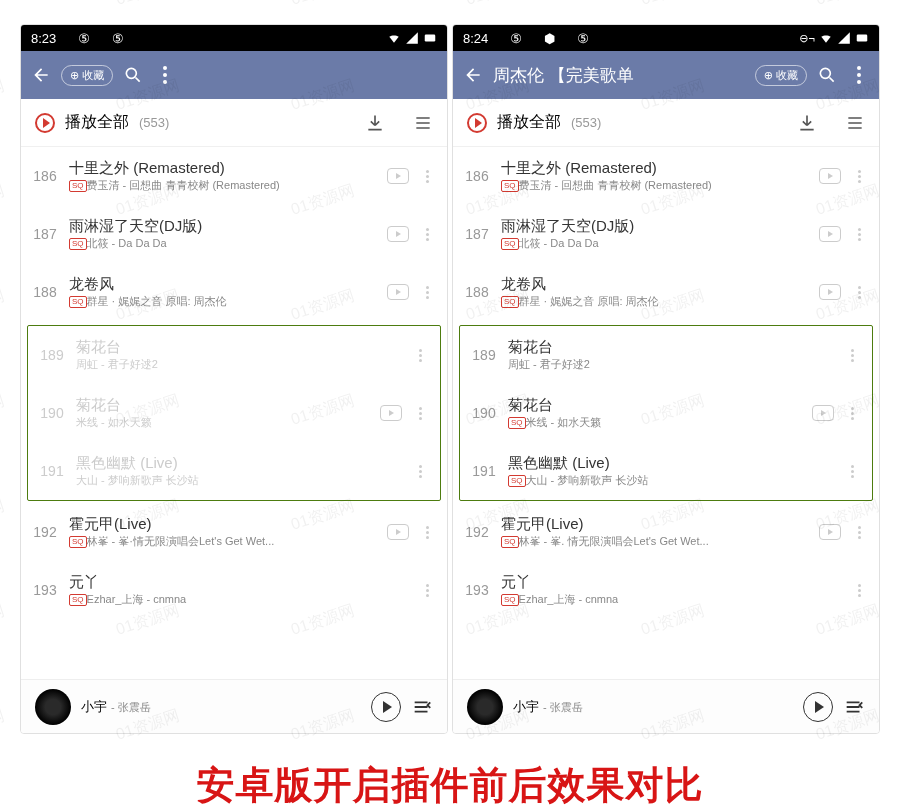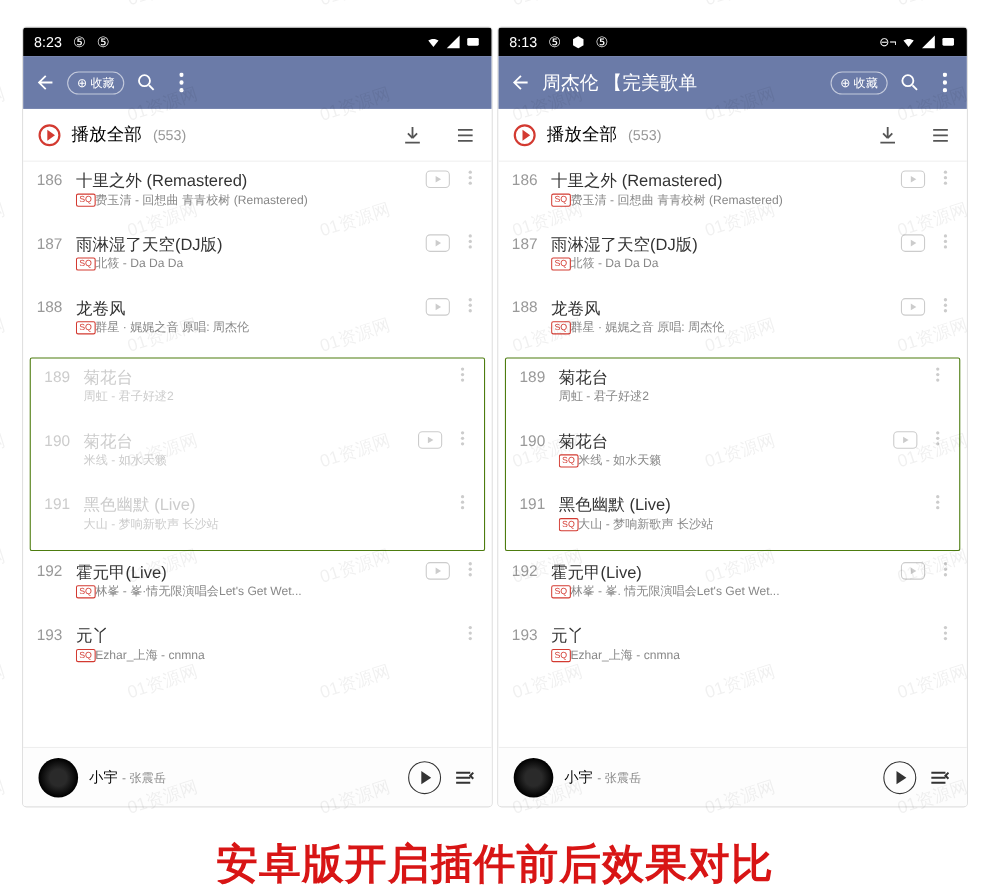--- a/index.html
+++ b/index.html
@@ -1,40 +1,40 @@
 <!DOCTYPE html>
 <html><head>
 <meta charset="utf-8">
 <style>
   * { box-sizing: border-box; margin: 0; padding: 0; }
   body { font-family: -apple-system, "PingFang SC", "Microsoft YaHei", sans-serif; background: #fff; width: 900px; height: 808px; position: relative; }
   .container { display: flex; gap: 4px; padding: 24px 20px 20px; }
   .phone { flex: 1; border: 1px solid #e0e0e0; border-radius: 4px; overflow: hidden; background: #fff; display: flex; flex-direction: column; height: 710px; }
 
   .status-bar { background: #000; color: #fff; height: 26px; display: flex; align-items: center; padding: 0 10px; font-size: 13px; }
-  .status-left { display: flex; align-items: center; gap: 10px; }
+  .status-left { display: flex; align-items: center; gap: 22px; }
   .status-right { margin-left: auto; display: flex; align-items: center; gap: 4px; }
   .sb-icon { width: 14px; height: 14px; display: inline-block; }
 
   .header { background: #6b7ba8; color: #fff; display: flex; align-items: center; height: 48px; padding: 0 8px; gap: 8px; }
   .back-arrow { width: 24px; height: 24px; display: flex; align-items: center; justify-content: center; }
   .header-title { font-size: 17px; flex: 1; white-space: nowrap; overflow: hidden; }
   .fav-pill { border: 1px solid rgba(255,255,255,0.6); border-radius: 12px; padding: 2px 8px; font-size: 11px; display: flex; align-items: center; gap: 3px; }
   .header-icon { width: 24px; height: 24px; display: flex; align-items: center; justify-content: center; }
 
   .play-all-bar { display: flex; align-items: center; height: 48px; padding: 16px 14px; border-bottom: 1px solid #f0f0f0; gap: 10px; }
   .play-btn-circle { width: 20px; height: 20px; border-radius: 50%; border: 2px solid #d33a31; display: flex; align-items: center; justify-content: center; }
   .play-tri { width: 0; height: 0; border-top: 5px solid transparent; border-bottom: 5px solid transparent; border-left: 7px solid #d33a31; margin-left: 2px; }
   .play-all-label { font-size: 16px; font-weight: 500; }
   .play-count { font-size: 13px; color: #999; }
   .spacer { flex: 1; }
   .dl-icon, .list-icon { width: 20px; height: 20px; color: #555; margin-left: 18px; }
 
   .song-list { flex: 1; overflow: hidden; }
-  .song { display: flex; align-items: flex-start; padding: 8px 10px 8px 0; min-height: 58px; }
+  .song { display: flex; align-items: center; padding: 8px 10px 8px 0; min-height: 58px; }
   .song.disabled .song-title, .song.disabled .song-sub, .song.disabled .song-num { color: #ccc; }
   .song-num { width: 48px; text-align: center; font-size: 14px; color: #999; }
   .song-info { flex: 1; min-width: 0; }
   .song-title { font-size: 15px; color: #333; white-space: nowrap; overflow: hidden; text-overflow: ellipsis; }
   .song-sub { font-size: 11px; color: #888; display: flex; align-items: center; gap: 0; white-space: nowrap; overflow: hidden; text-overflow: ellipsis; }
   .sq { color: #d33a31; border: 0.8px solid #d33a31; font-size: 8px; padding: 0 2px; border-radius: 2px; line-height: 10px; }
   .mv-icon { width: 22px; height: 16px; border: 1px solid #ccc; border-radius: 4px; display: flex; align-items: center; justify-content: center; margin: 0 8px; }
   .mv-tri { width: 0; height: 0; border-top: 3px solid transparent; border-bottom: 3px solid transparent; border-left: 5px solid #ccc; margin-left: 1px; }
   .more-dots { width: 20px; display: flex; flex-direction: column; align-items: center; gap: 2px; }
   .dot { width: 3px; height: 3px; background: #ccc; border-radius: 50%; }
@@ -316,21 +316,21 @@
         </div>
       <svg class="np-queue" viewBox="0 0 24 24">
           <path stroke="#333" stroke-width="2" fill="none" d="M4 7h14M4 12h14M4 17h14M21 7l-3 3 3 3"></path>
         </svg>
     </div>
   </div>
 
   <div class="phone">
     <div class="status-bar">
       <div class="status-left">
-        <span>8:13</span>
+        <span>8:24</span>
         <span>⑤</span>
         <span>⬢</span>
         <span>⑤</span>
       </div>
       <div class="status-right">
         <span style="font-size:11px">⊖¬</span>
         <svg class="sb-icon" viewBox="0 0 24 24">
             <path fill="#fff" d="M12 20l8-10c-4.4-3.3-11.6-3.3-16 0l8 10z"></path>
           </svg>
         <svg class="sb-icon" viewBox="0 0 24 24">

